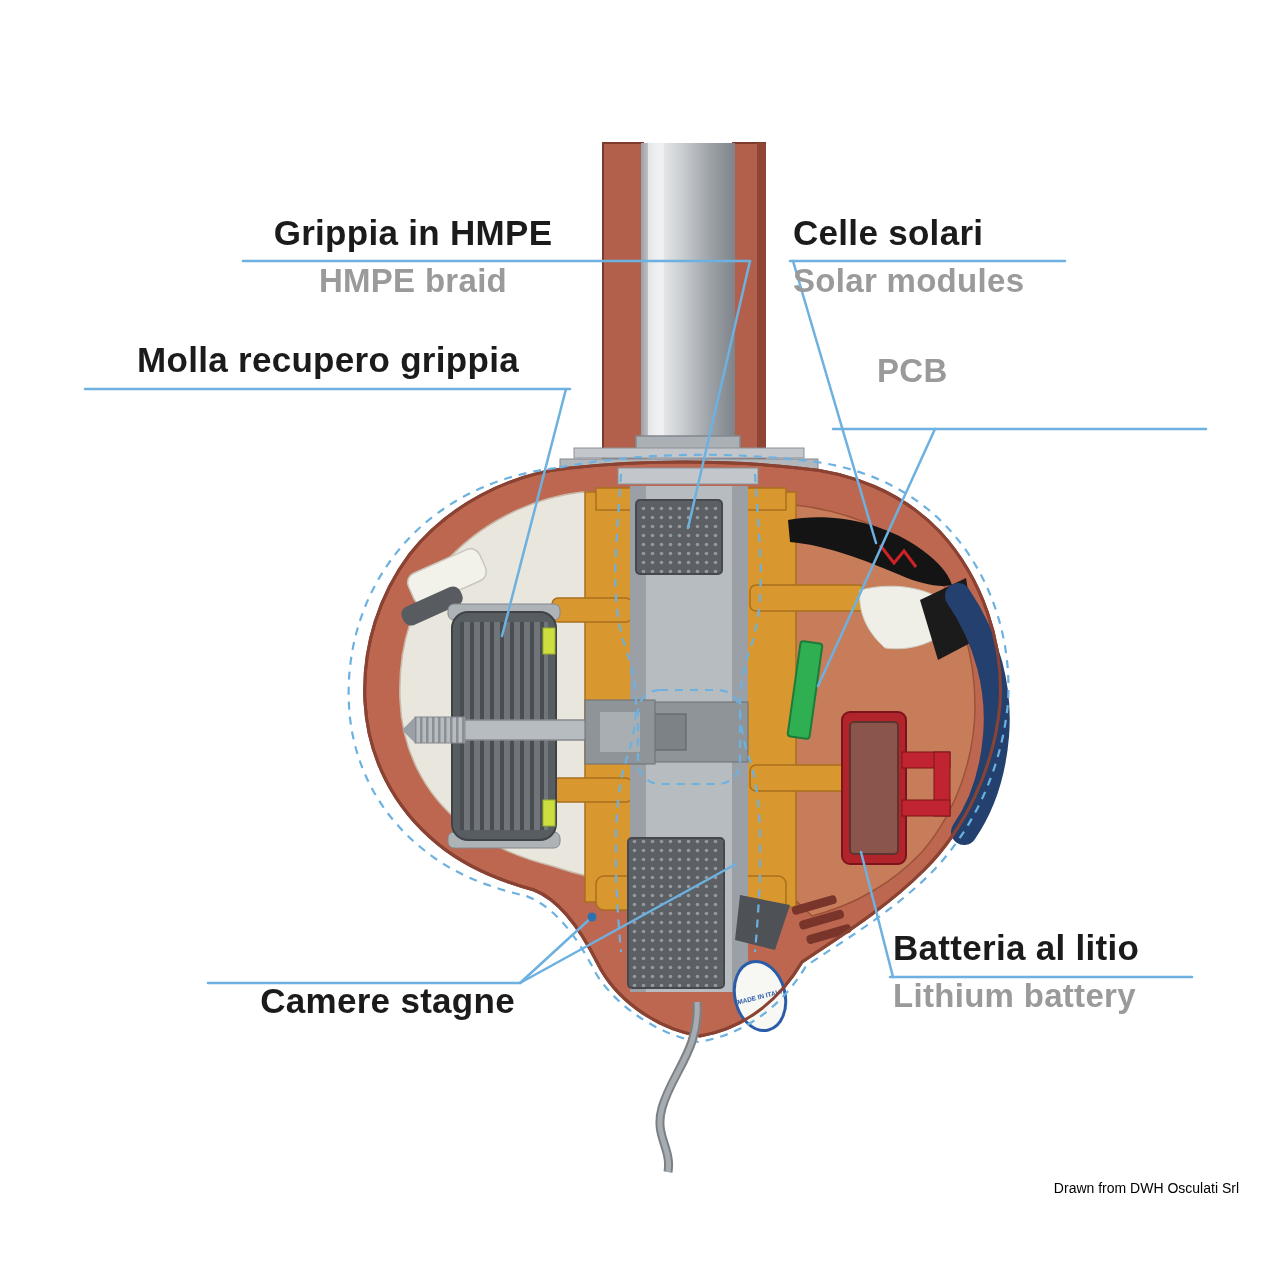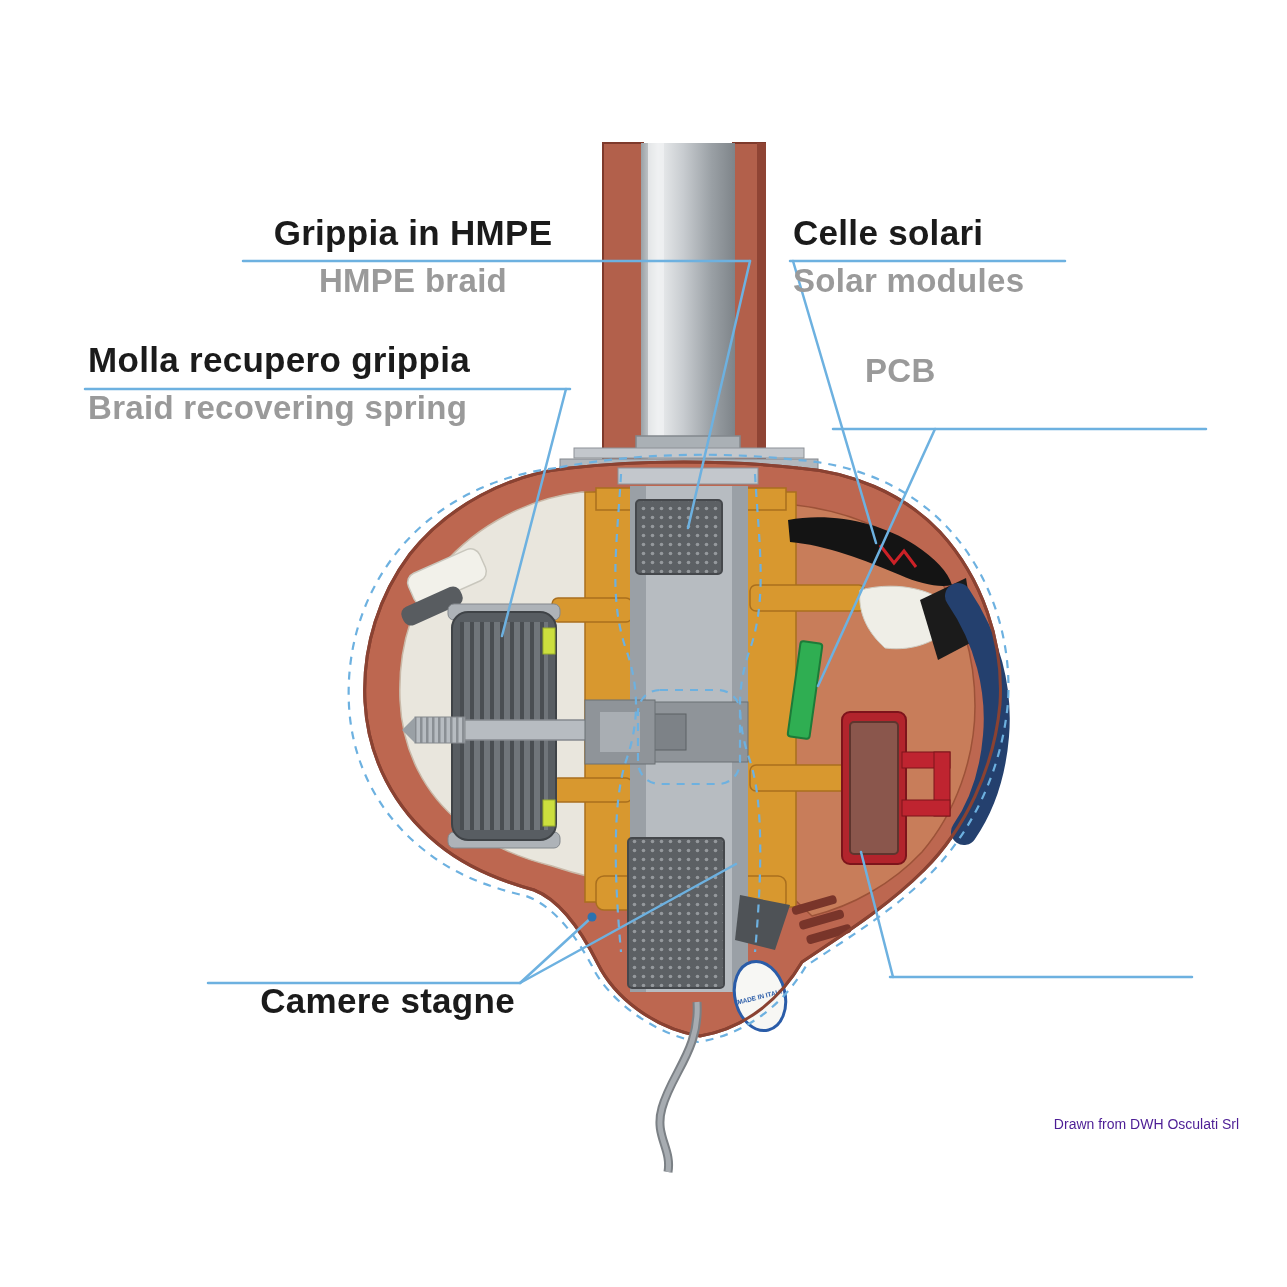--- a/index.html
+++ b/index.html
@@ -6,26 +6,26 @@
   .stage{
     position:relative;width:1287px;height:1287px;background:#ffffff;overflow:hidden;
     font-family:"Liberation Sans",sans-serif;
   }
   .art{position:absolute;left:0;top:0;width:1287px;height:1287px;}
   .label{position:absolute;font-weight:bold;line-height:1.05;}
   .label .t{display:block;font-size:35px;color:#1b1b1b;letter-spacing:.3px;}
   .label .s{display:block;font-size:33px;color:#9a9a9a;margin-top:12px;letter-spacing:.3px;}
   .lab-hmpe   {left:243px; top:215px; width:340px; text-align:center;}
   .lab-solar  {left:793px; top:215px; width:285px; text-align:left;}
-  .lab-spring {left:88px;  top:342px; width:480px; }
+  .lab-spring {left:88px;  top:342px; width:480px; text-align:center;}
   .lab-pcb    {left:835px; top:342px; width:380px; text-align:left;}
-  .lab-pcb .s {margin-left:30px;}
+  .lab-pcb .s {margin-left:42px;}
   .lab-chamber{left:110px; top:983px; width:405px; text-align:right;}
   .lab-battery{left:893px; top:930px; width:300px; text-align:left;}
-  .credit{position:absolute;top:1116px;right:48px;font-size:14px;color:#4c1d95;}
+  .credit{position:absolute;top:1180px;right:48px;font-size:14px;color:#000000;}
 </style>
 </head>
 <body>
 
 <div class="stage">
 
   <svg class="art" viewBox="0 0 1287 1287">
     <defs>
       <linearGradient id="tubeGrad" x1="0" y1="0" x2="1" y2="0">
         <stop offset="0" stop-color="#9aa0a5"></stop>
@@ -190,27 +190,30 @@
     <span class="s">Solar modules</span>
   </div>
 
   <div class="label lab-hmpe">
     <span class="t">Grippia in HMPE</span>
     <span class="s">HMPE braid</span>
   </div>
 
   <div class="label lab-spring">
     <span class="t">Molla recupero grippia</span>
-    <span class="s">Braid recovering spring</span>
   </div>
 
   <div class="label lab-pcb">
     <span class="s">PCB</span>
   </div>
 
   <div class="label lab-chamber">
     <span class="t">Camere stagne</span>
   </div>
 
+  <div class="label lab-battery">
+    <span class="t">Batteria al litio</span>
+    <span class="s">Lithium battery</span>
+  </div>
 
   <div class="credit">Drawn from DWH Osculati Srl</div>
 
 </div>
 
 </body></html>

